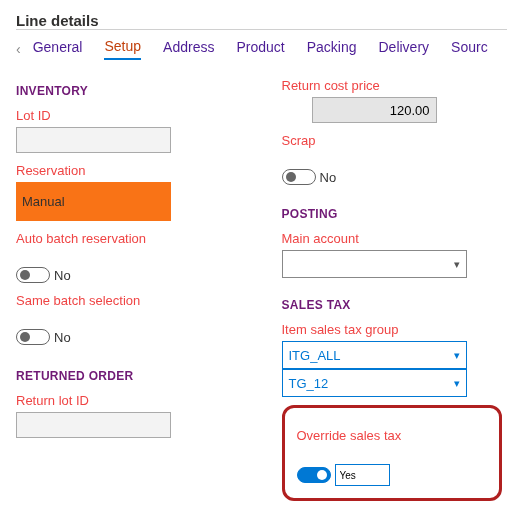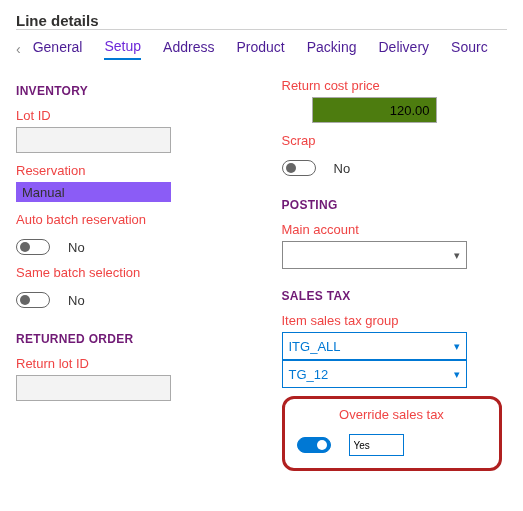--- a/index.html
+++ b/index.html
@@ -36,21 +36,21 @@
     font-size: 14px;
     margin-right: -10px;
   }
   .tab {
     font-size: 14px;
     color: #4c1d95;
     padding-bottom: 4px;
     cursor: pointer;
   }
   .tab.active {
-    color: #6d28d9;
+    color: #c2410c;
     border-bottom: 2px solid #0078d4;
     font-weight: 500;
   }
   .columns {
     display: flex;
     gap: 40px;
   }
   .col { flex: 1; }
   .section-label {
     font-size: 12px;
@@ -65,34 +65,34 @@
     margin: 10px 0 4px 0;
   }
   .text-input {
     width: 155px;
     height: 26px;
     border: 1px solid #aaa;
     background: #f3f3f3;
     padding: 2px 6px;
     font-size: 13px;
   }
-  .text-input.right { text-align: right; background:#4d7c0f; width:125px; margin-left:30px;}
+  .text-input.right { text-align: right; background:#e5e5e5; width:125px; margin-left:30px;}
   .readonly-box {
     width: 155px;
-    height: 20px;
-    background: #8b5cf6;
+    height: 39px;
+    background: #f97316;
     padding: 3px 6px;
     display: flex;
     align-items: center;
   }
   .toggle-row {
     display: flex;
     align-items: center;
-    gap: 18px;
-    margin-top: 12px;
+    gap: 4px;
+    margin-top: 21px;
   }
   .toggle {
     width: 34px;
     height: 16px;
     border: 1px solid #666;
     border-radius: 10px;
     position: relative;
     background: #fff;
     cursor: pointer;
   }
@@ -228,21 +228,21 @@
       <span>ITG_ALL</span>
       <span class="chev">▾</span>
     </div>
 
     <div class="dropdown blue">
       <span>TG_12</span>
       <span class="chev">▾</span>
     </div>
 
     <div class="highlight-box">
-      <div class="field-label" style="margin-top:0;text-align:center;">Override sales tax</div>
+      <div class="field-label" style="margin-top:12px;">Override sales tax</div>
       <div class="toggle-row">
         <div class="toggle on">
             <div class="knob"></div>
           </div>
         <input class="toggle-text-input" value="Yes" style="">
       </div>
     </div>
   </div>
 </div>
 

